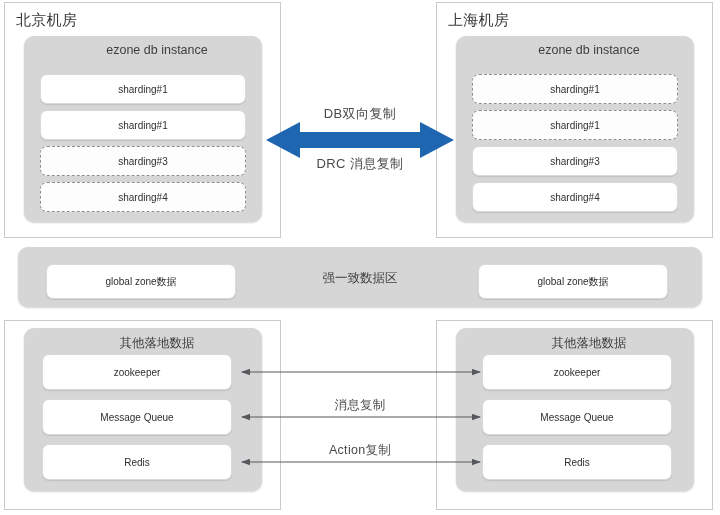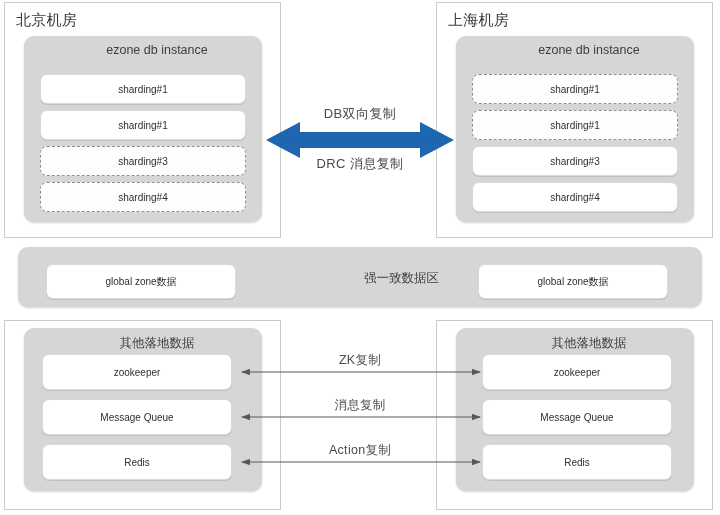--- a/index.html
+++ b/index.html
@@ -74,21 +74,21 @@
     box-shadow: none;
     background: #fdfdfd;
   }
 
   
   .band-label {
     position: absolute;
     font-size: 12.5px;
     color: #3d3d3d;
     white-space: nowrap;
-    text-align: right;
+    text-align: center;
   }
 
   
   .drc-arrow {
     position: absolute;
   }
   .drc-text {
     position: absolute;
     font-size: 13px;
     color: #4a4a4a;
@@ -180,17 +180,16 @@
       </marker>
       <marker id="ahL" markerWidth="9" markerHeight="9" refX="1" refY="3.2" orient="auto" markerUnits="userSpaceOnUse">
         <path d="M9,0 L0,3.2 L9,6.4 z" fill="#55585c"></path>
       </marker>
     </defs>
     <line x1="6" y1="27" x2="244" y2="27" stroke="#55585c" stroke-width="1.2" marker-start="url(#ahL)" marker-end="url(#ahR)"></line>
     <line x1="6" y1="72" x2="244" y2="72" stroke="#55585c" stroke-width="1.2" marker-start="url(#ahL)" marker-end="url(#ahR)"></line>
     <line x1="6" y1="117" x2="244" y2="117" stroke="#55585c" stroke-width="1.2" marker-start="url(#ahL)" marker-end="url(#ahR)"></line>
   </svg>
 
-  <div class="conn-label" style="left:281px; top:352px; width:158px;">ZK复制</div>
   <div class="conn-label" style="left:281px; top:442px; width:158px;">Action复制</div>
   <div class="conn-label" style="left:281px; top:397px; width:158px;">消息复制</div>
 
 </div>
 
 </body></html>

